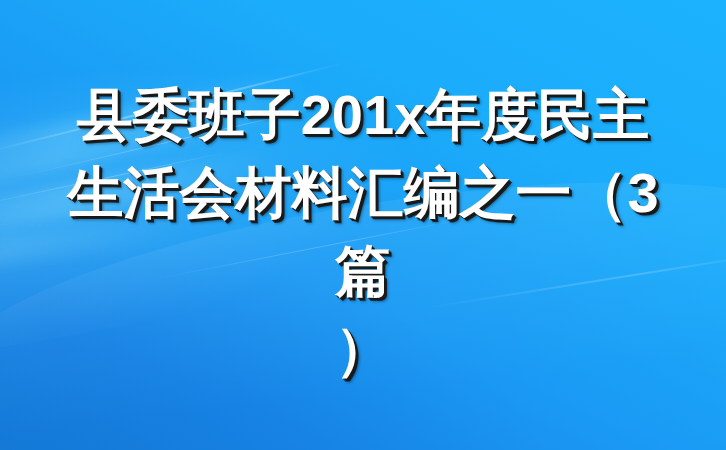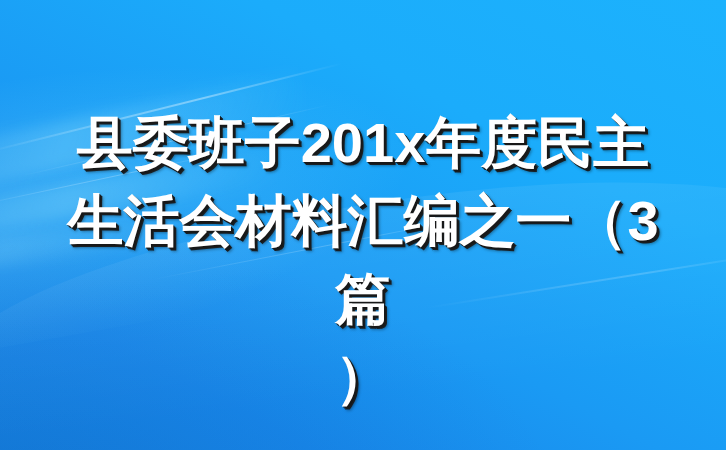--- a/index.html
+++ b/index.html
@@ -77,21 +77,21 @@
   .title-wrap {
     position: absolute;
     left: 0;
     right: 0;
     top: 0;
     height: 100%;
     display: flex;
     flex-direction: column;
     align-items: center;
     justify-content: flex-start;
-    padding-top: 104px;
+    padding-top: 76px;
     box-sizing: border-box;
   }
   .title {
     width: 640px;
     text-align: center;
     color: #ffffff;
     font-size: 56px;
     font-weight: bold;
     line-height: 78px;
     letter-spacing: 0px;

